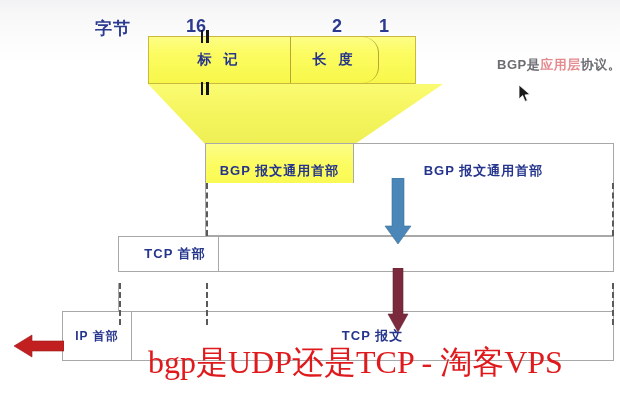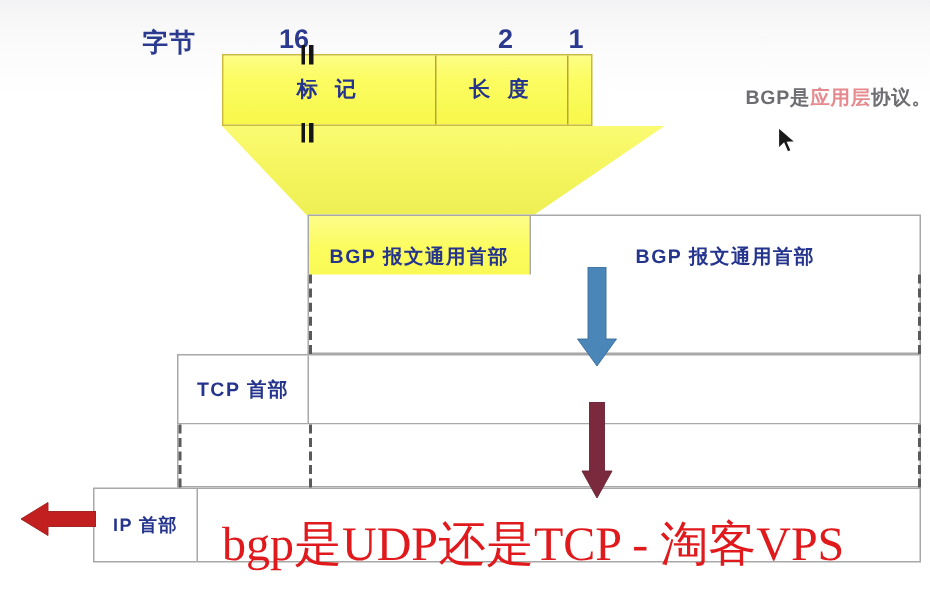--- a/index.html
+++ b/index.html
@@ -35,41 +35,40 @@
     font-size: 18px;
     font-weight: bold;
     color: #2b3a8f;
     white-space: nowrap;
   }
 
   
   #fmtbox {
     left: 148px;
     top: 36px;
-    width: 247px;
+    width: 268px;
     height: 48px;
     background: linear-gradient(180deg, #fdfd86 0%, #fcfc62 35%, #f7f74a 100%);
     border: 1px solid #c9b93d;
     box-sizing: border-box;
     display: flex;
-    font-family: Liberation Serif, serif;
   }
   #fmtbox .cell {
     display: flex;
     align-items: center;
     justify-content: center;
     box-sizing: border-box;
     font-size: 14px;
     font-weight: bold;
     color: #25348c;
     letter-spacing: 4px;
     height: 100%;
   }
   #fmtbox .cell.c1 { width: 142px; border-right: 1px solid #b5a733; }
-  #fmtbox .cell.c2 { width: 88px;  border-right: 1px solid #b5a733; }
+  #fmtbox .cell.c2 { width: 88px;  border-right: 1px solid #b5a733; border-radius: 16px; }
   #fmtbox .cell.c3 { width: 64px; }
 
   
   .breakmark {
     width: 8px;
     height: 13px;
     background:
       linear-gradient(90deg,
         #141414 0 2.5px,
         transparent 2.5px 5.2px,
@@ -113,29 +112,29 @@
 
   
   #row-bgpmsg { left: 205px; top: 143px; width: 409px; height: 56px; }
   #row-bgpmsg .hdr-yellow { width: 148px; }
 
   
   #row-gap1 { left: 205px; top: 183px; width: 409px; height: 53px;
               border-top: none; background: #ffffff; }
 
   
-  #row-tcp { left: 118px; top: 236px; width: 496px; height: 47px; }
+  #row-tcp { left: 118px; top: 236px; width: 496px; height: 36px; padding-left: 13px; }
   #row-tcp .hdr-plain { width: 87px; }
 
   
   #row-gap2 { left: 118px; top: 283px; width: 496px; height: 42px;
               border-top: none; background: #ffffff; }
 
   
-  #row-ip { left: 62px; top: 325px; width: 552px; height: 50px; justify-content: space-between; }
+  #row-ip { left: 62px; top: 311px; width: 552px; height: 50px; justify-content: space-between; }
   #row-ip .hdr-plain { width: 69px; }
 
   .proto-cell .label-ip  { font-size: 12px; }
   .proto-cell .label-tcp { font-size: 13px; }
 
   
   .dashed-v {
     width: 0;
     border-left: 2px dashed #5a5a5a;
   }
@@ -223,20 +222,21 @@
       <span class="label-tcp">TCP 首部</span>
     </div>
   </div>
 
   <div id="row-gap2" class="abs proto-row"></div>
 
   <div id="row-ip" class="abs proto-row">
     <div class="proto-cell hdr-plain">
       <span class="label-ip">IP 首部</span>
     </div>
+    <div class="proto-cell body">TCP 报文</div>
   </div>
 
   <div class="abs dashed-v" style="left:206px; top:183px; height:53px;"></div>
   <div class="abs dashed-v" style="left:119px; top:283px; height:42px;"></div>
   <div class="abs dashed-v" style="left:206px; top:283px; height:42px;"></div>
   <div class="abs dashed-v" style="left:612px; top:183px; height:53px;"></div>
   <div class="abs dashed-v" style="left:612px; top:283px; height:42px;"></div>
 
   <svg class="abs arrow-down" style="left:383px; top:178px;" width="30" height="68" viewBox="0 0 30 68">
     <polygon points="9,0 21,0 21,48 28,48 15,66 2,48 9,48" fill="#4a86b8" stroke="#3b6e98" stroke-width="0.6"></polygon>

